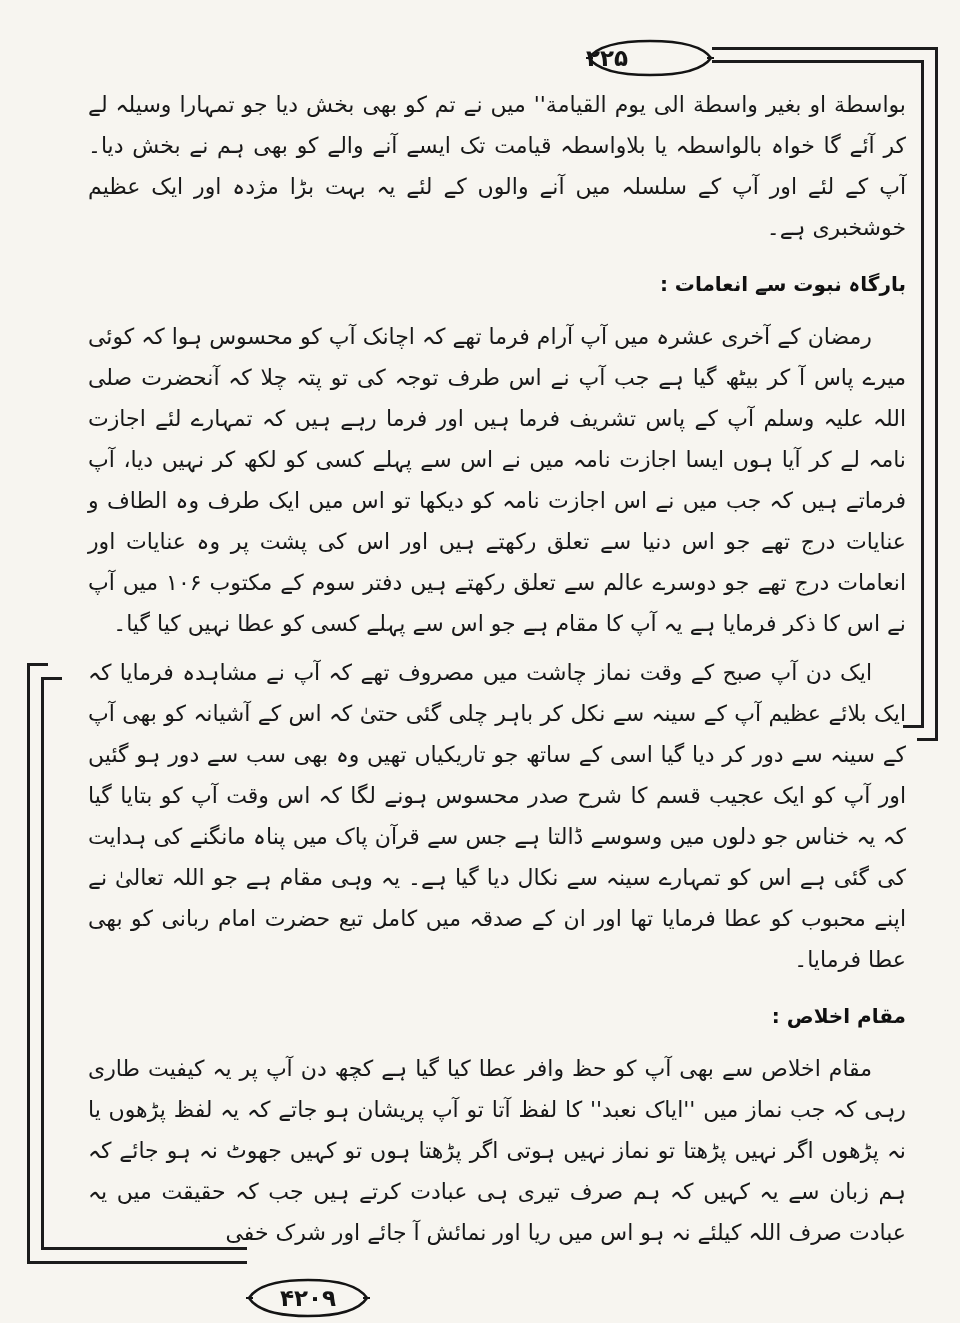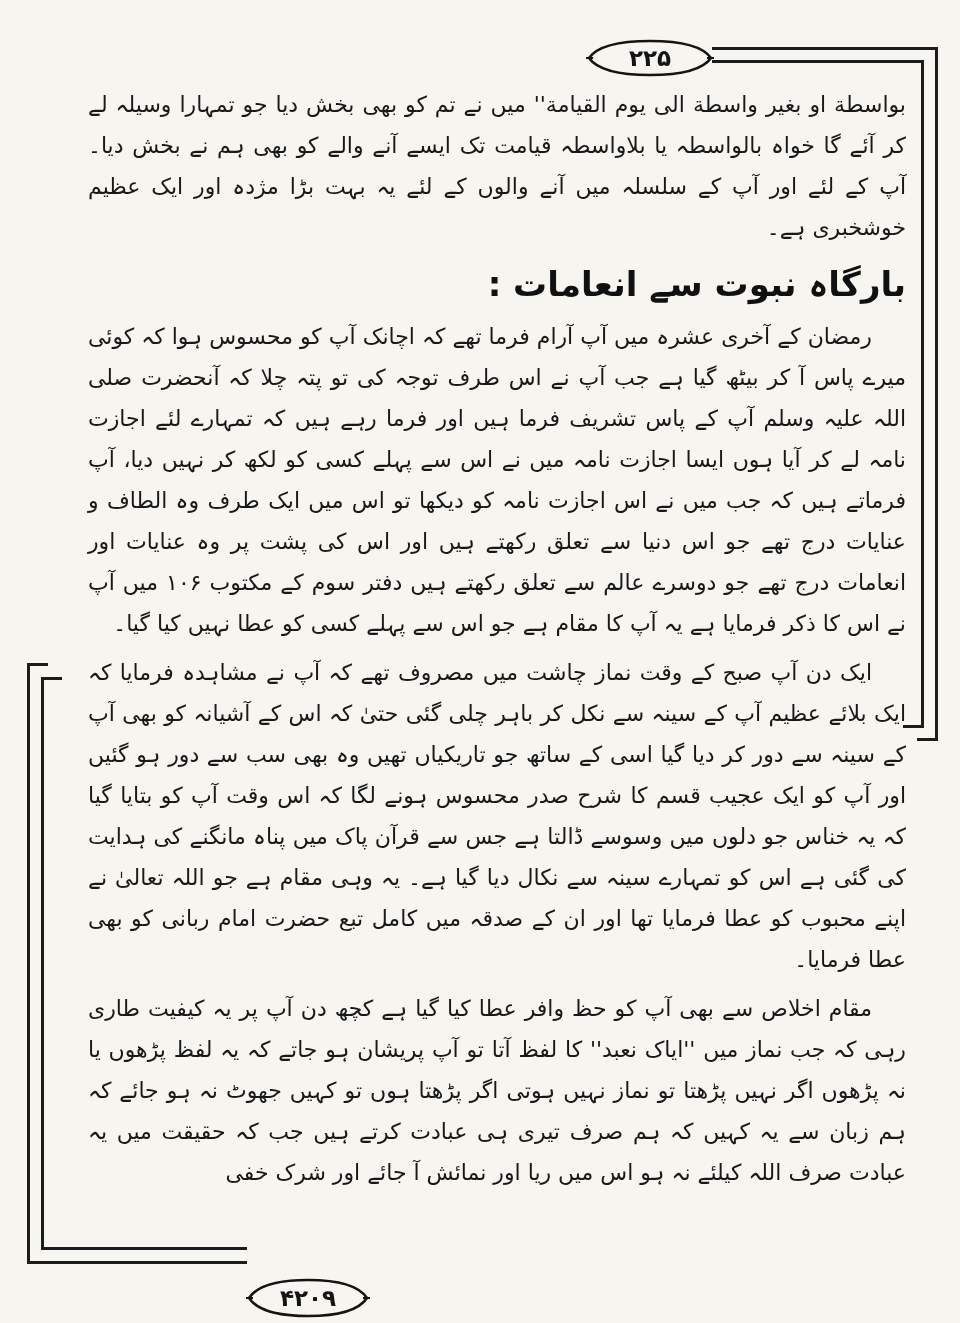--- a/index.html
+++ b/index.html
@@ -44,39 +44,39 @@
   }
   .badge svg { position: absolute; inset: 0; width: 100%; height: 100%; }
   .badge .num {
     position: relative;
     font-weight: bold;
     font-size: 23px;
     letter-spacing: 3px;
     color: #141414;
     direction: rtl;
   }
-  .badge-top    { left: 586px; top: 37px;   width: 128px; height: 42px; }
+  .badge-top    { left: 586px; top: 37px;   width: 128px; height: 42px; justify-content: flex-end; }
   .badge-bottom { left: 246px; top: 1275px; width: 124px; height: 46px; }
 
   
   .text-block {
     position: absolute;
     top: 84px;
     right: 54px;
     left: 88px;
     direction: rtl;
     text-align: justify;
     font-size: 22px;
     line-height: 41px;
     color: #181818;
   }
   .para { margin: 0 0 8px 0; }
   .para.indent { text-indent: 34px; }
   .heading {
-    font-size: 34px;
+    font-size: 20px;
     font-weight: bold;
     line-height: 44px;
     margin: 14px 0 10px 0;
     text-align: right;
     color: #101010;
   }
 </style>
 </head>
 <body>
 
@@ -114,17 +114,18 @@
 
   <div class="text-block">
 
     <p class="para">بواسطة او بغير واسطة الى يوم القيامة'' میں نے تم کو بھی بخش دیا جو تمہارا وسیلہ لے کر آئے گا خواہ بالواسطہ یا بلاواسطہ قیامت تک ایسے آنے والے کو بھی ہم نے بخش دیا۔ آپ کے لئے اور آپ کے سلسلہ میں آنے والوں کے لئے یہ بہت بڑا مژدہ اور ایک عظیم خوشخبری ہے۔</p>
 
     <h2 class="heading">بارگاہ نبوت سے انعامات :</h2>
     <p class="para indent">رمضان کے آخری عشرہ میں آپ آرام فرما تھے کہ اچانک آپ کو محسوس ہوا کہ کوئی میرے پاس آ کر بیٹھ گیا ہے جب آپ نے اس طرف توجہ کی تو پتہ چلا کہ آنحضرت صلی اللہ علیہ وسلم آپ کے پاس تشریف فرما ہیں اور فرما رہے ہیں کہ تمہارے لئے اجازت نامہ لے کر آیا ہوں ایسا اجازت نامہ میں نے اس سے پہلے کسی کو لکھ کر نہیں دیا، آپ فرماتے ہیں کہ جب میں نے اس اجازت نامہ کو دیکھا تو اس میں ایک طرف وہ الطاف و عنایات درج تھے جو اس دنیا سے تعلق رکھتے ہیں اور اس کی پشت پر وہ عنایات اور انعامات درج تھے جو دوسرے عالم سے تعلق رکھتے ہیں دفتر سوم کے مکتوب ۱۰۶ میں آپ نے اس کا ذکر فرمایا ہے یہ آپ کا مقام ہے جو اس سے پہلے کسی کو عطا نہیں کیا گیا۔</p>
 
     <p class="para indent">ایک دن آپ صبح کے وقت نماز چاشت میں مصروف تھے کہ آپ نے مشاہدہ فرمایا کہ ایک بلائے عظیم آپ کے سینہ سے نکل کر باہر چلی گئی حتیٰ کہ اس کے آشیانہ کو بھی آپ کے سینہ سے دور کر دیا گیا اسی کے ساتھ جو تاریکیاں تھیں وہ بھی سب سے دور ہو گئیں اور آپ کو ایک عجیب قسم کا شرح صدر محسوس ہونے لگا کہ اس وقت آپ کو بتایا گیا کہ یہ خناس جو دلوں میں وسوسے ڈالتا ہے جس سے قرآن پاک میں پناہ مانگنے کی ہدایت کی گئی ہے اس کو تمہارے سینہ سے نکال دیا گیا ہے۔ یہ وہی مقام ہے جو اللہ تعالیٰ نے اپنے محبوب کو عطا فرمایا تھا اور ان کے صدقہ میں کامل تبع حضرت امام ربانی کو بھی عطا فرمایا۔</p>
 
+    <h2 class="heading">مقام اخلاص :</h2>
     <p class="para indent">مقام اخلاص سے بھی آپ کو حظ وافر عطا کیا گیا ہے کچھ دن آپ پر یہ کیفیت طاری رہی کہ جب نماز میں ''ایاک نعبد'' کا لفظ آتا تو آپ پریشان ہو جاتے کہ یہ لفظ پڑھوں یا نہ پڑھوں اگر نہیں پڑھتا تو نماز نہیں ہوتی اگر پڑھتا ہوں تو کہیں جھوٹ نہ ہو جائے کہ ہم زبان سے یہ کہیں کہ ہم صرف تیری ہی عبادت کرتے ہیں جب کہ حقیقت میں یہ عبادت صرف اللہ کیلئے نہ ہو اس میں ریا اور نمائش آ جائے اور شرک خفی</p>
 
   </div>
 
 </div>
 
 </body></html>

